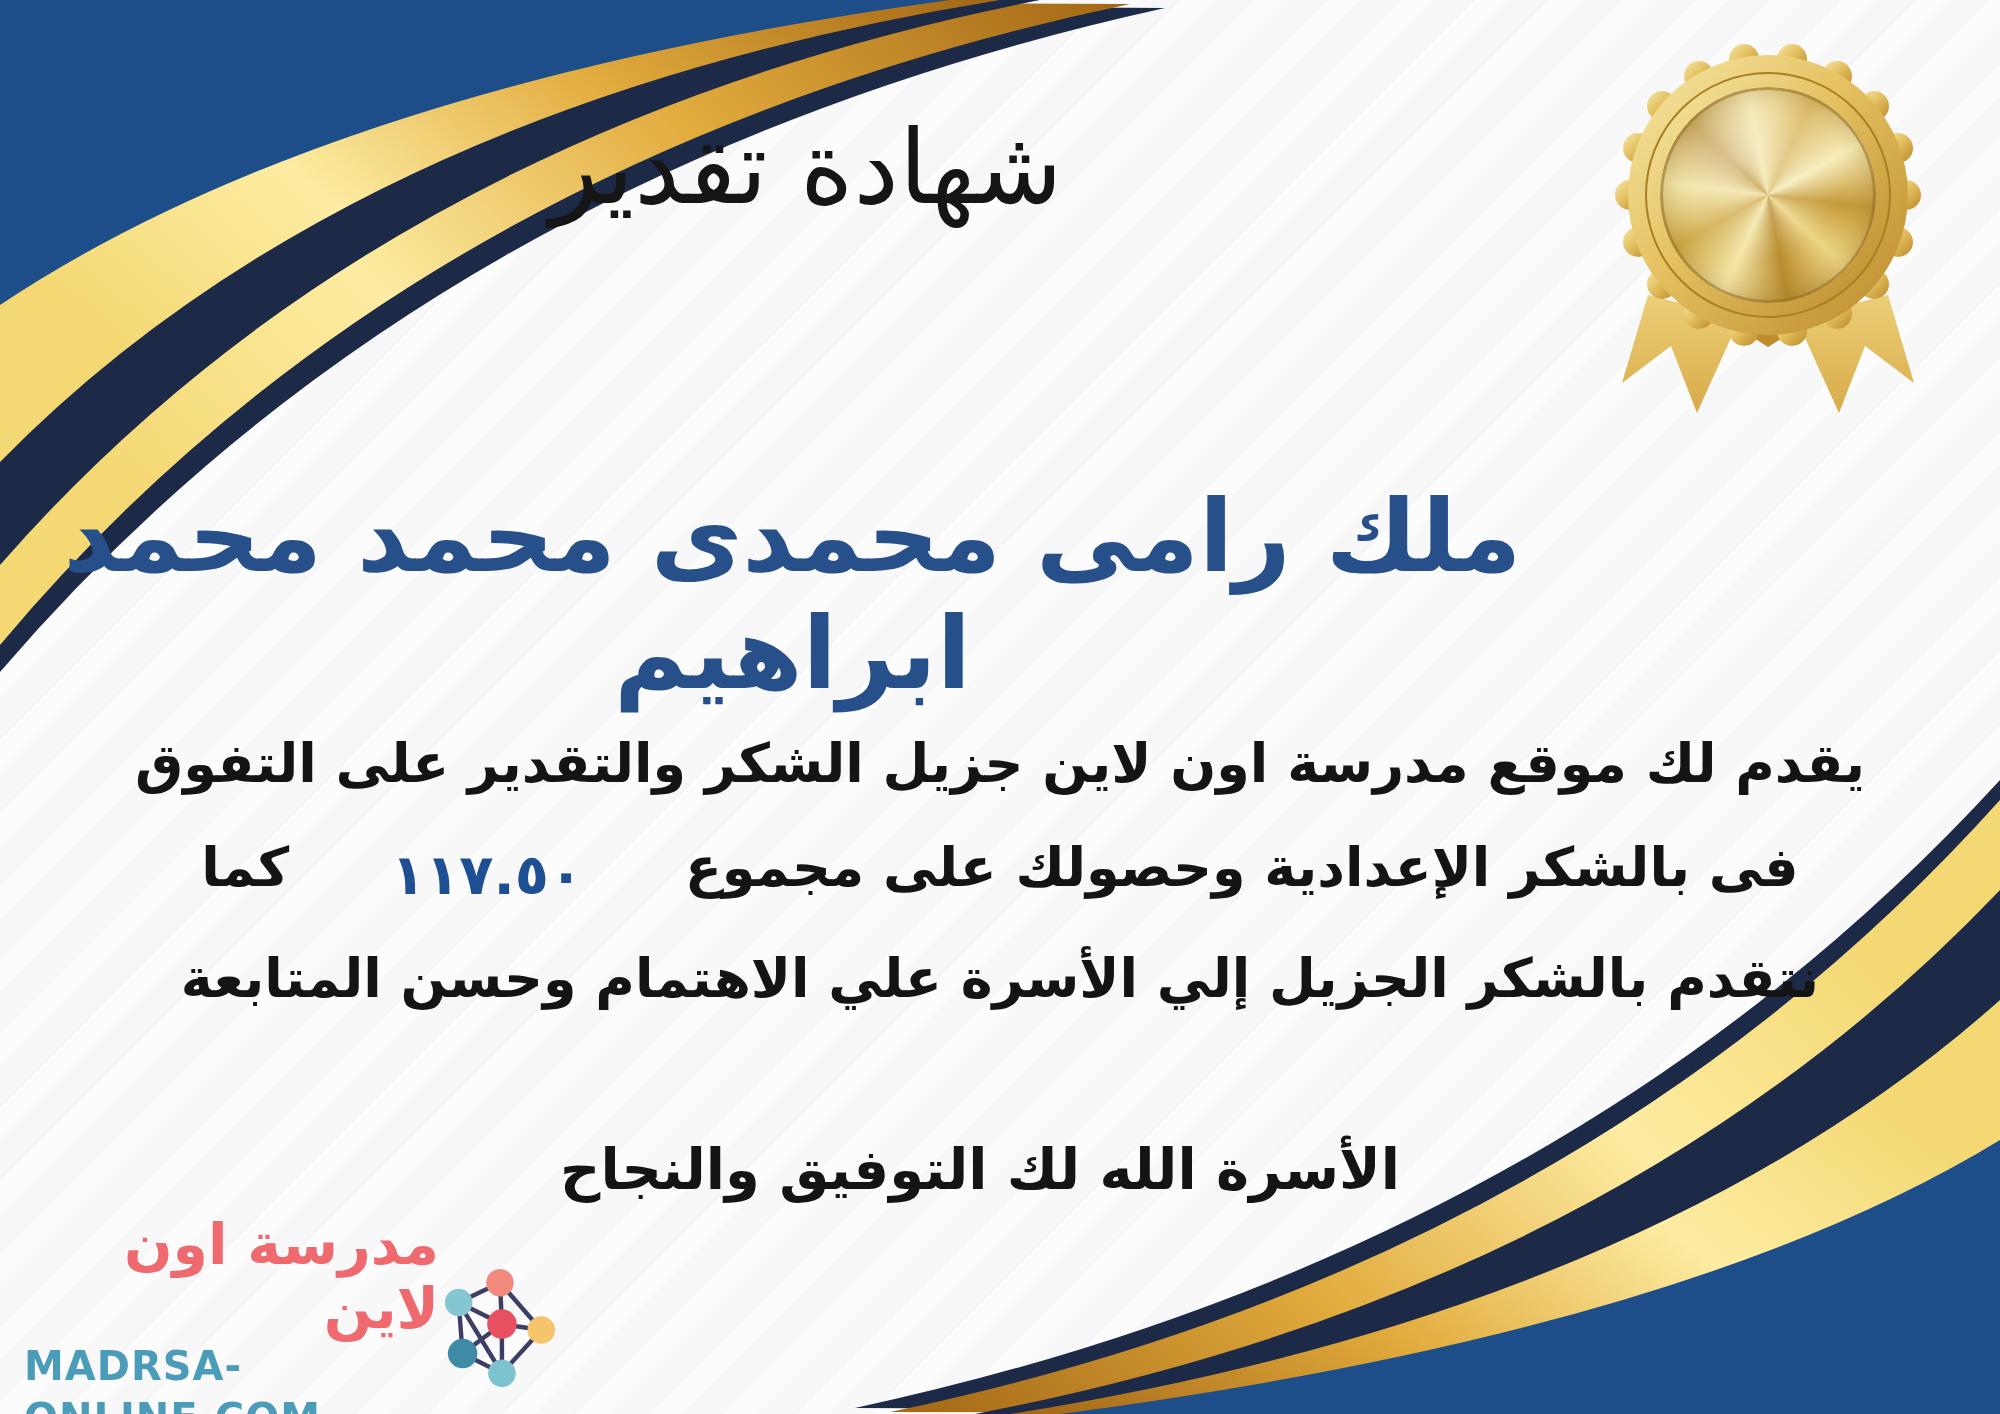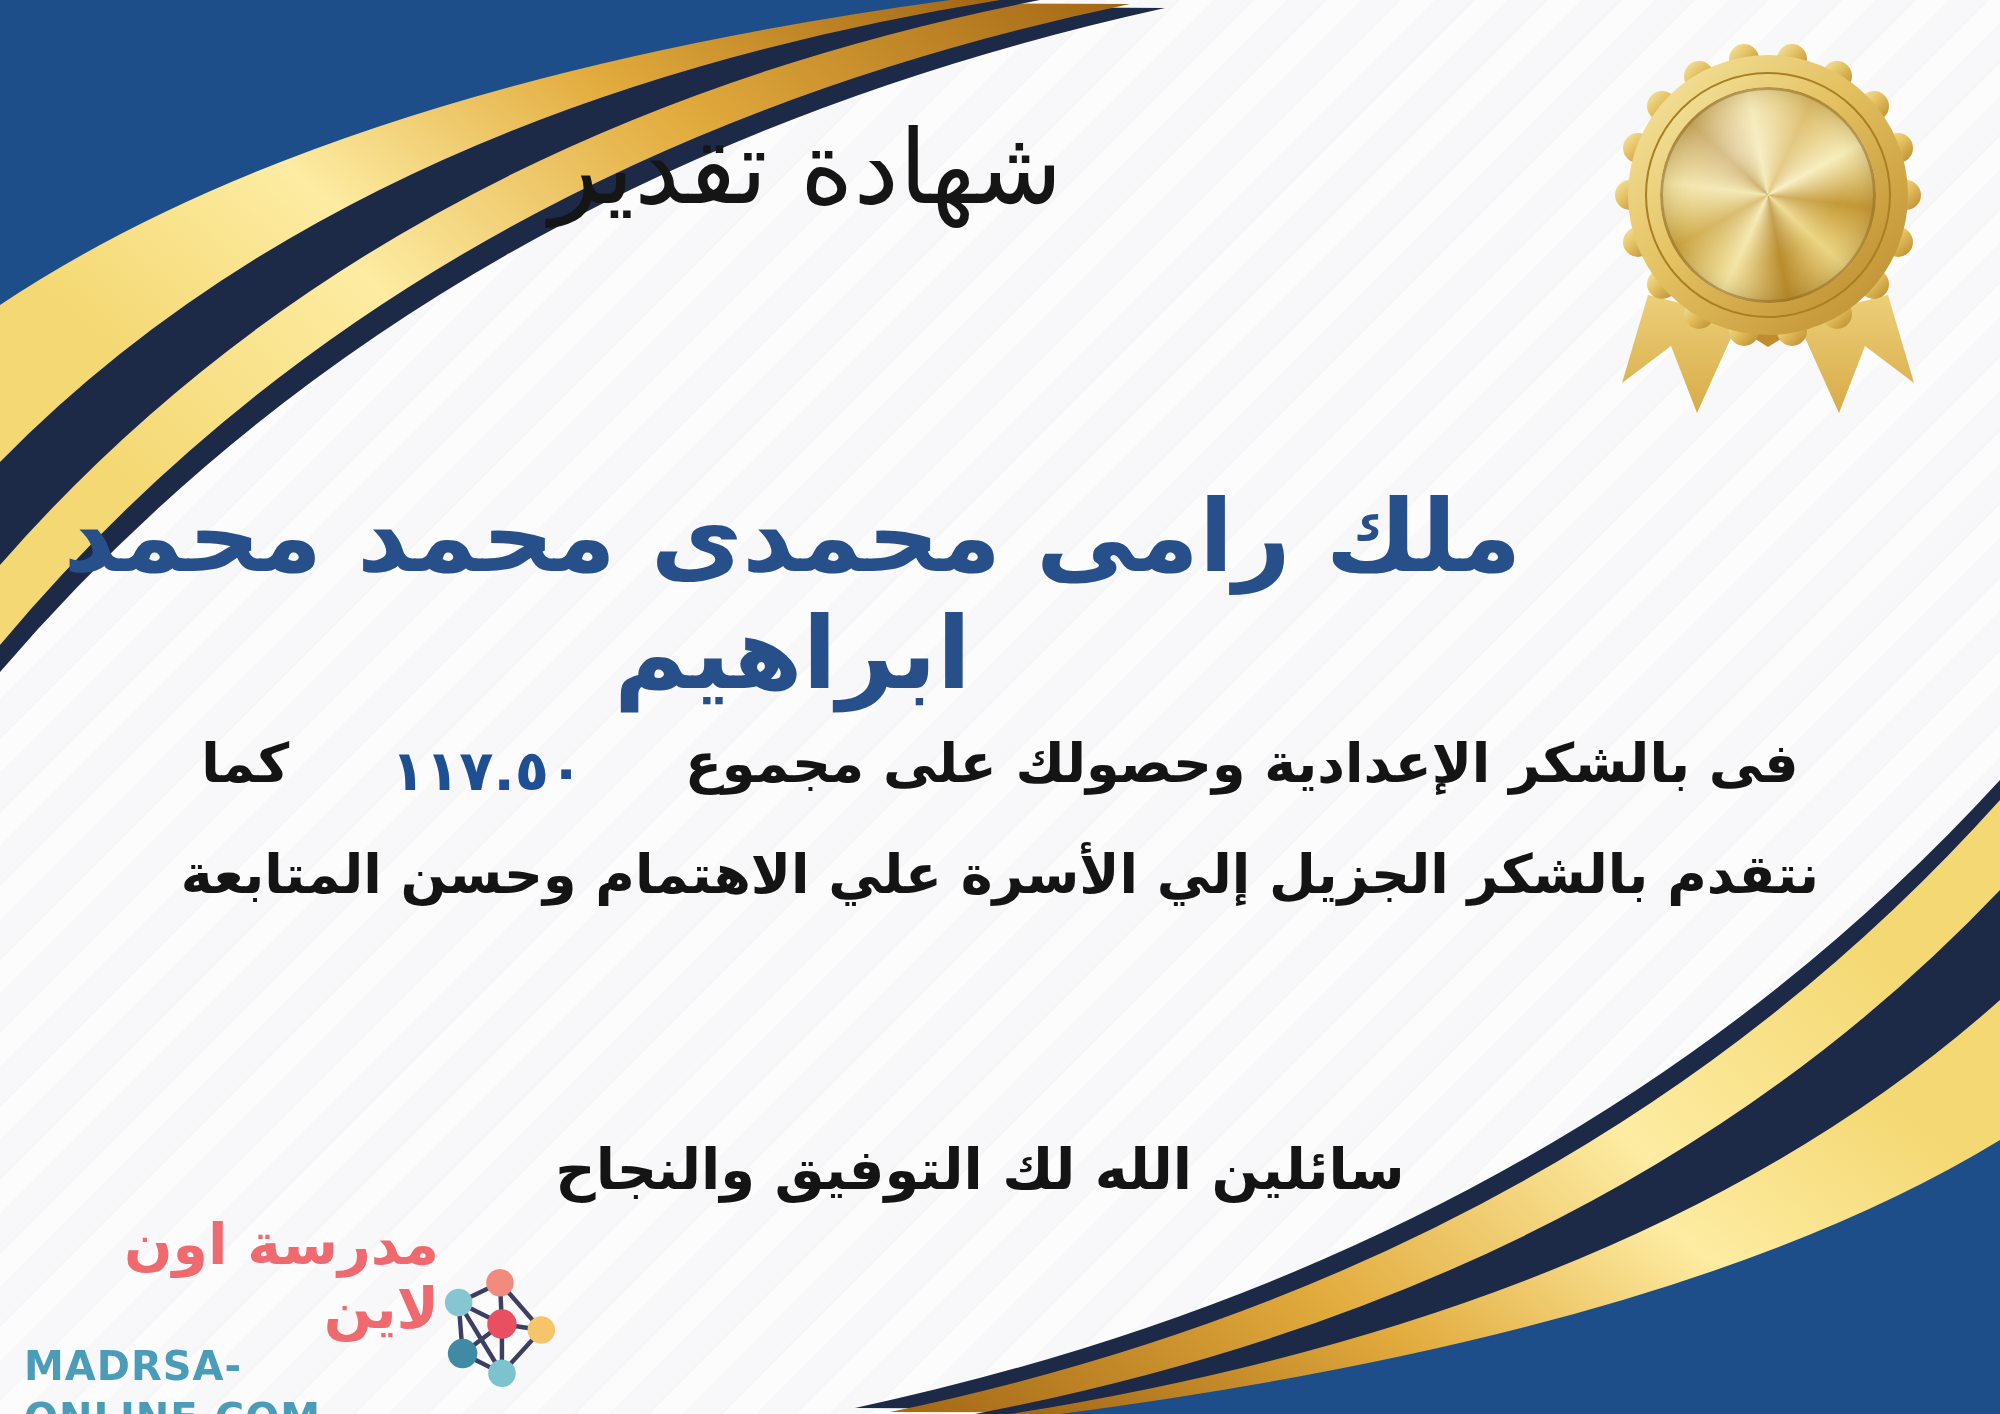--- a/index.html
+++ b/index.html
@@ -130,29 +130,30 @@
     </g>
   </svg>
 
   <div class="medal-face"></div>
 
   <h1 class="title" dir="rtl">شهادة تقدير</h1>
 
   <div class="name" dir="rtl">ملك رامى محمدى محمد محمد ابراهيم</div>
 
   <div class="bodytext">
+    <p class="line" dir="rtl">يقدم لك موقع مدرسة اون لاين جزيل الشكر  والتقدير على التفوق</p>
     <p class="line" dir="rtl">
       <span>فى بالشكر الإعدادية وحصولك على مجموع</span>
       <span class="score">١١٧.٥٠</span>
       <span>كما</span>
     </p>
     <p class="line" dir="rtl">نتقدم  بالشكر الجزيل إلي الأسرة علي الاهتمام وحسن المتابعة</p>
   </div>
 
-  <p class="closing" dir="rtl">سائلين الله لك التوفيق  والنجاح</p>
+  <p class="closing" dir="rtl">الأسرة الله لك التوفيق  والنجاح</p>
 
   <div class="logo">
     <div class="logo-text">
       <div class="logo-ar" dir="rtl">مدرسة اون لاين</div>
       <div class="logo-en">MADRSA-ONLINE.COM</div>
     </div>
     <svg class="logo-icon" viewBox="0 0 120 120" aria-hidden="true">
       <g stroke="#3c3f63" stroke-width="4.5" stroke-linecap="round">
         <line x1="62" y1="14" x2="20" y2="34"></line>
         <line x1="62" y1="14" x2="64" y2="56"></line>

